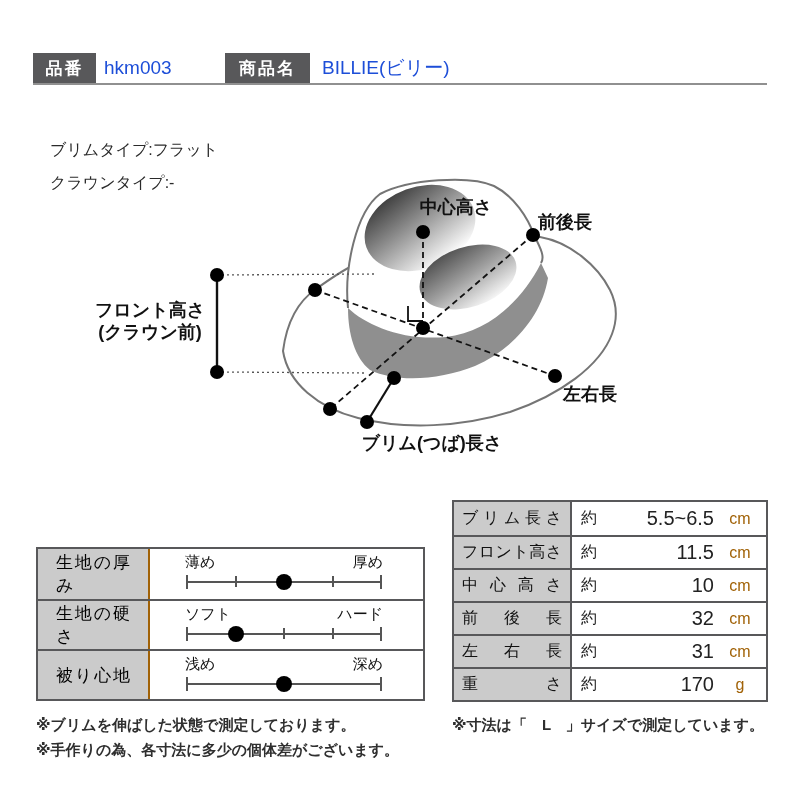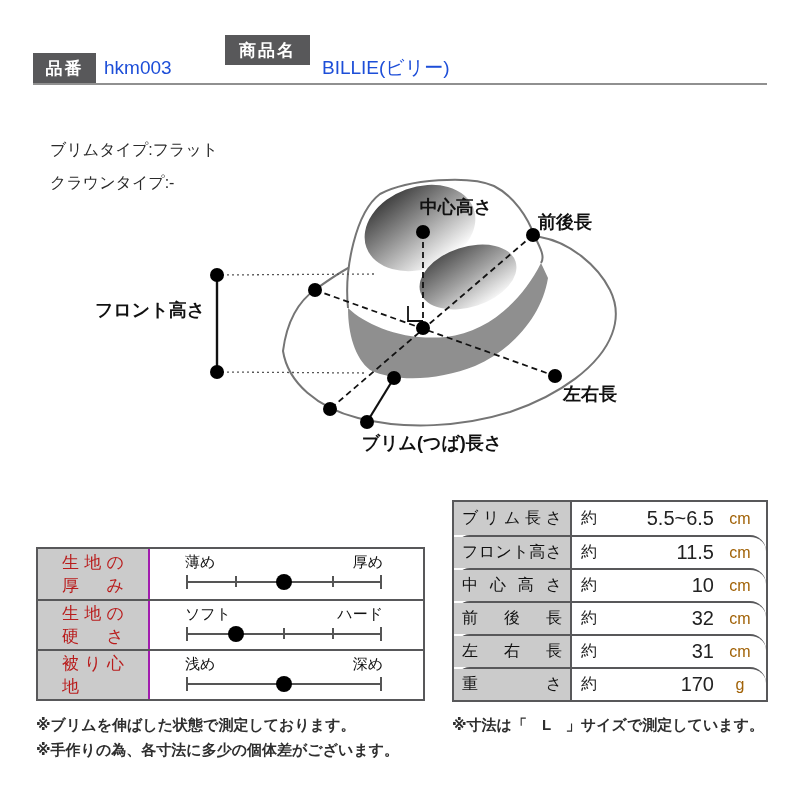--- a/index.html
+++ b/index.html
@@ -4,21 +4,21 @@
 <style>
   html,body{margin:0;padding:0;background:#fff;}
   #screen{position:relative;width:800px;height:800px;background:#ffffff;overflow:hidden;
           font-family:"Liberation Sans","DejaVu Sans",sans-serif;color:#222;}
 
   
   .badge{position:absolute;height:30px;background:#58585a;color:#fff;
          display:flex;align-items:center;justify-content:center;
          font-size:17px;font-weight:bold;letter-spacing:2px;}
   #badge-hinban{left:33px;top:53px;width:63px;}
-  #badge-shohin{left:225px;top:35px;width:85px;}
+  #badge-shohin{left:225px;top:53px;width:85px;}
   .hval{position:absolute;top:53px;height:30px;line-height:30px;font-size:19px;color:#1d4ed8;}
   #part-no{left:104px;}
   #prod-name{left:322px;text-align:center;}
   #header-rule{position:absolute;left:33px;top:83px;width:734px;height:2px;background:#909090;}
 
   
   .spec{position:absolute;left:50px;height:22px;font-size:16px;color:#2a2a2a;}
   #spec-style{top:107px;} #spec-brim{top:140px;} #spec-crown{top:173px;}
 
   
@@ -28,36 +28,36 @@
   #lbl-frontback{left:519px;top:211px;width:92px;}
   #lbl-leftright{left:544px;top:383px;width:92px;}
   #lbl-brimlen{left:332px;top:432px;width:200px;}
   #lbl-frontheight{left:70px;top:299px;width:160px;}
 
   
   #feel-table{position:absolute;left:36px;top:547px;width:385px;border:2px solid #58585a;
               display:grid;grid-template-rows:repeat(3,50px);background:#fff;}
   .frow{display:grid;grid-template-columns:112px 1fr;border-top:2px solid #58585a;min-height:0;}
   .frow:first-child{border-top:none;}
-  .flabel{background:#cbcbcb;border-right:2px solid #a21caf;display:flex;align-items:center;
-          padding:0 24px;font-size:17px;color:#b91c1c;}
+  .flabel{background:#cbcbcb;border-right:2px solid #a16207;display:flex;align-items:center;
+          padding:0 18px;font-size:17px;color:#000000;}
   .flabel span{width:100%;text-align:justify;text-align-last:justify;}
   .fslider{position:relative;padding-top:4px;border-radius:22px;}
   .slabels{display:flex;justify-content:space-between;width:198px;margin-left:35px;
            font-size:15px;color:#111;height:18px;}
   .strack{position:relative;width:194px;margin-left:37px;height:20px;margin-top:1px;}
   .sline{position:absolute;left:0;right:0;top:9px;height:2px;background:#555;}
   .tick{position:absolute;top:3px;width:2px;height:14px;background:#555;transform:translateX(-1px);}
   .tick.mid{top:4px;height:11px;}
   .sdot{position:absolute;top:2px;width:16px;height:16px;border-radius:50%;background:#000;transform:translateX(-8px);}
 
   
   #size-table{position:absolute;left:452px;top:500px;width:312px;border:2px solid #58585a;
               display:grid;grid-template-rows:repeat(6,33px);background:#fff;}
-  .srow{display:grid;grid-template-columns:118px 1fr;border-top:2px solid #58585a;min-height:0;border-radius:16px;}
+  .srow{display:grid;grid-template-columns:118px 1fr;border-top:2px solid #58585a;min-height:0;}
   .srow:first-child{border-top:none;}
   .slabel{background:#cbcbcb;border-right:2px solid #58585a;display:flex;align-items:center;
           padding:0 8px;font-size:16px;color:#111;}
   .slabel span{width:100%;text-align:justify;text-align-last:justify;}
   .svalue{display:flex;align-items:center;}
   .approx{width:40px;padding-left:9px;font-size:16px;color:#222;}
   .val{flex:1;text-align:right;font-size:20px;color:#222;}
   .unit{width:52px;text-align:center;font-size:16px;color:#a16207;}
 
   
@@ -136,20 +136,21 @@
     <circle cx="217" cy="275" r="7" fill="#000"></circle>
     <circle cx="217" cy="372" r="7" fill="#000"></circle>
   </svg>
 
   <div class="dlabel" id="lbl-center">中心高さ</div>
   <div class="dlabel" id="lbl-frontback">前後長</div>
   <div class="dlabel" id="lbl-leftright">左右長</div>
   <div class="dlabel" id="lbl-brimlen">ブリム(つば)長さ</div>
   <div class="dlabel" id="lbl-frontheight">
     <div>フロント高さ</div>
+    <div>(クラウン前)</div>
   </div>
 
   <div id="feel-table">
     <div class="frow">
       <div class="flabel">
           <span>生地の厚み</span>
         </div>
       <div class="fslider">
         <div class="slabels">
           <span>薄め</span>

